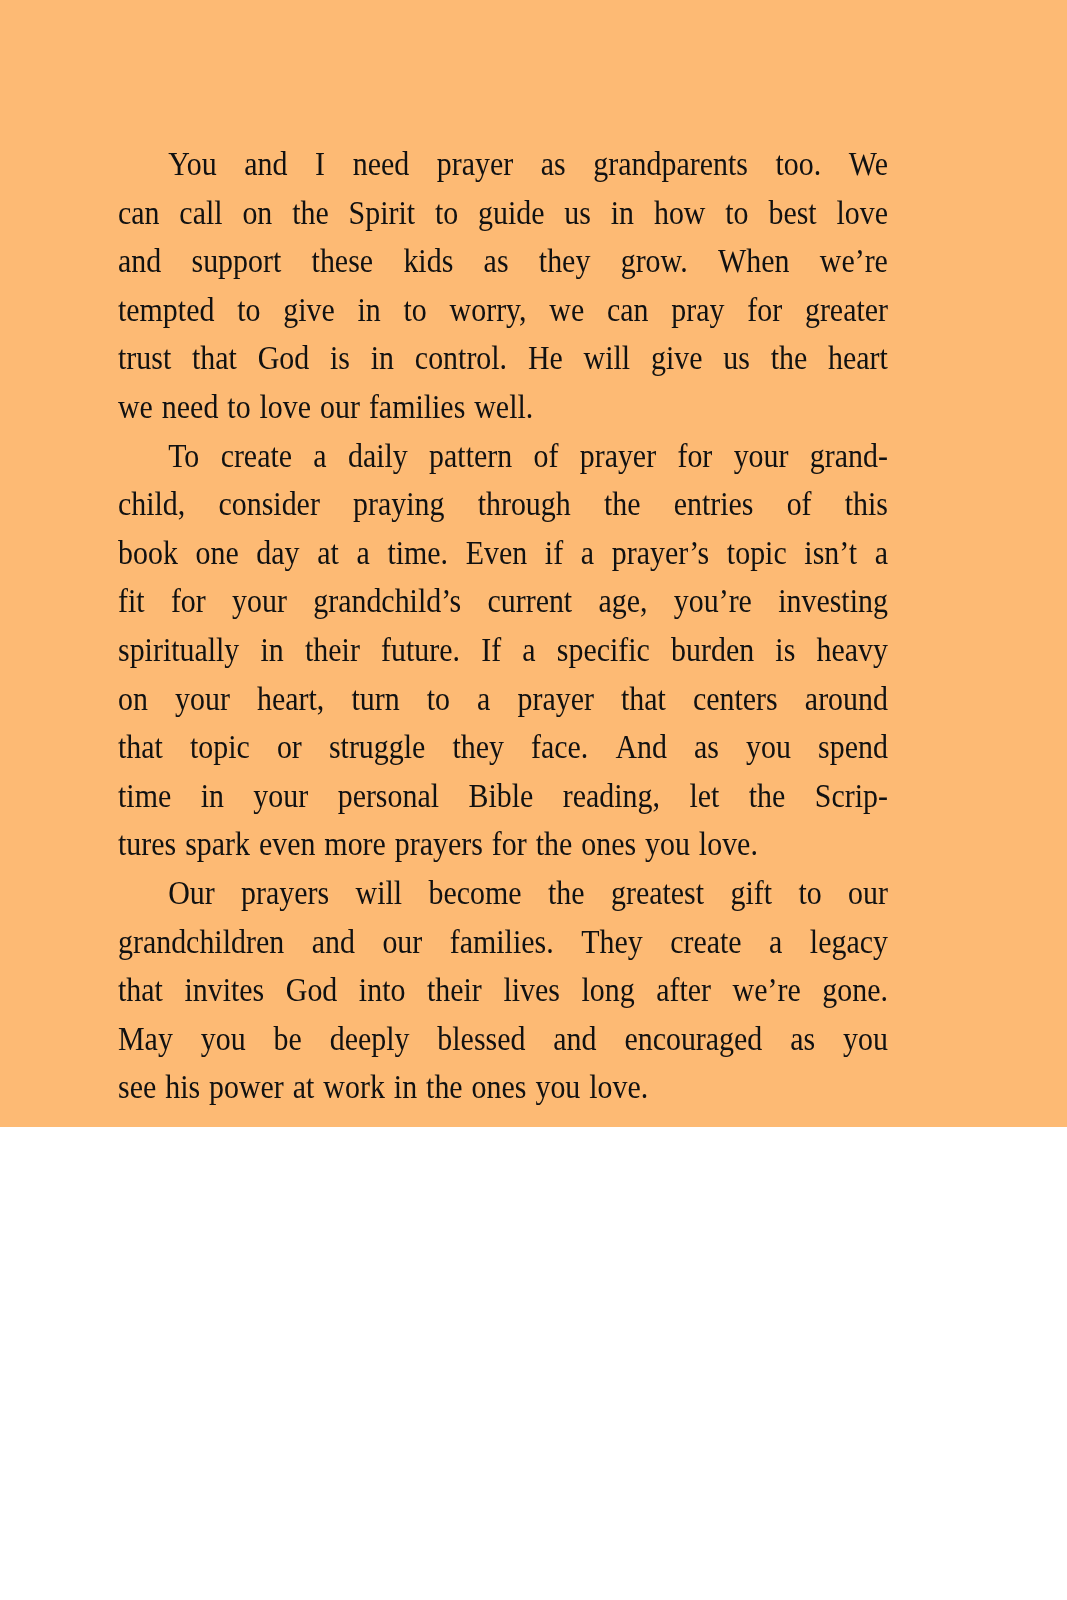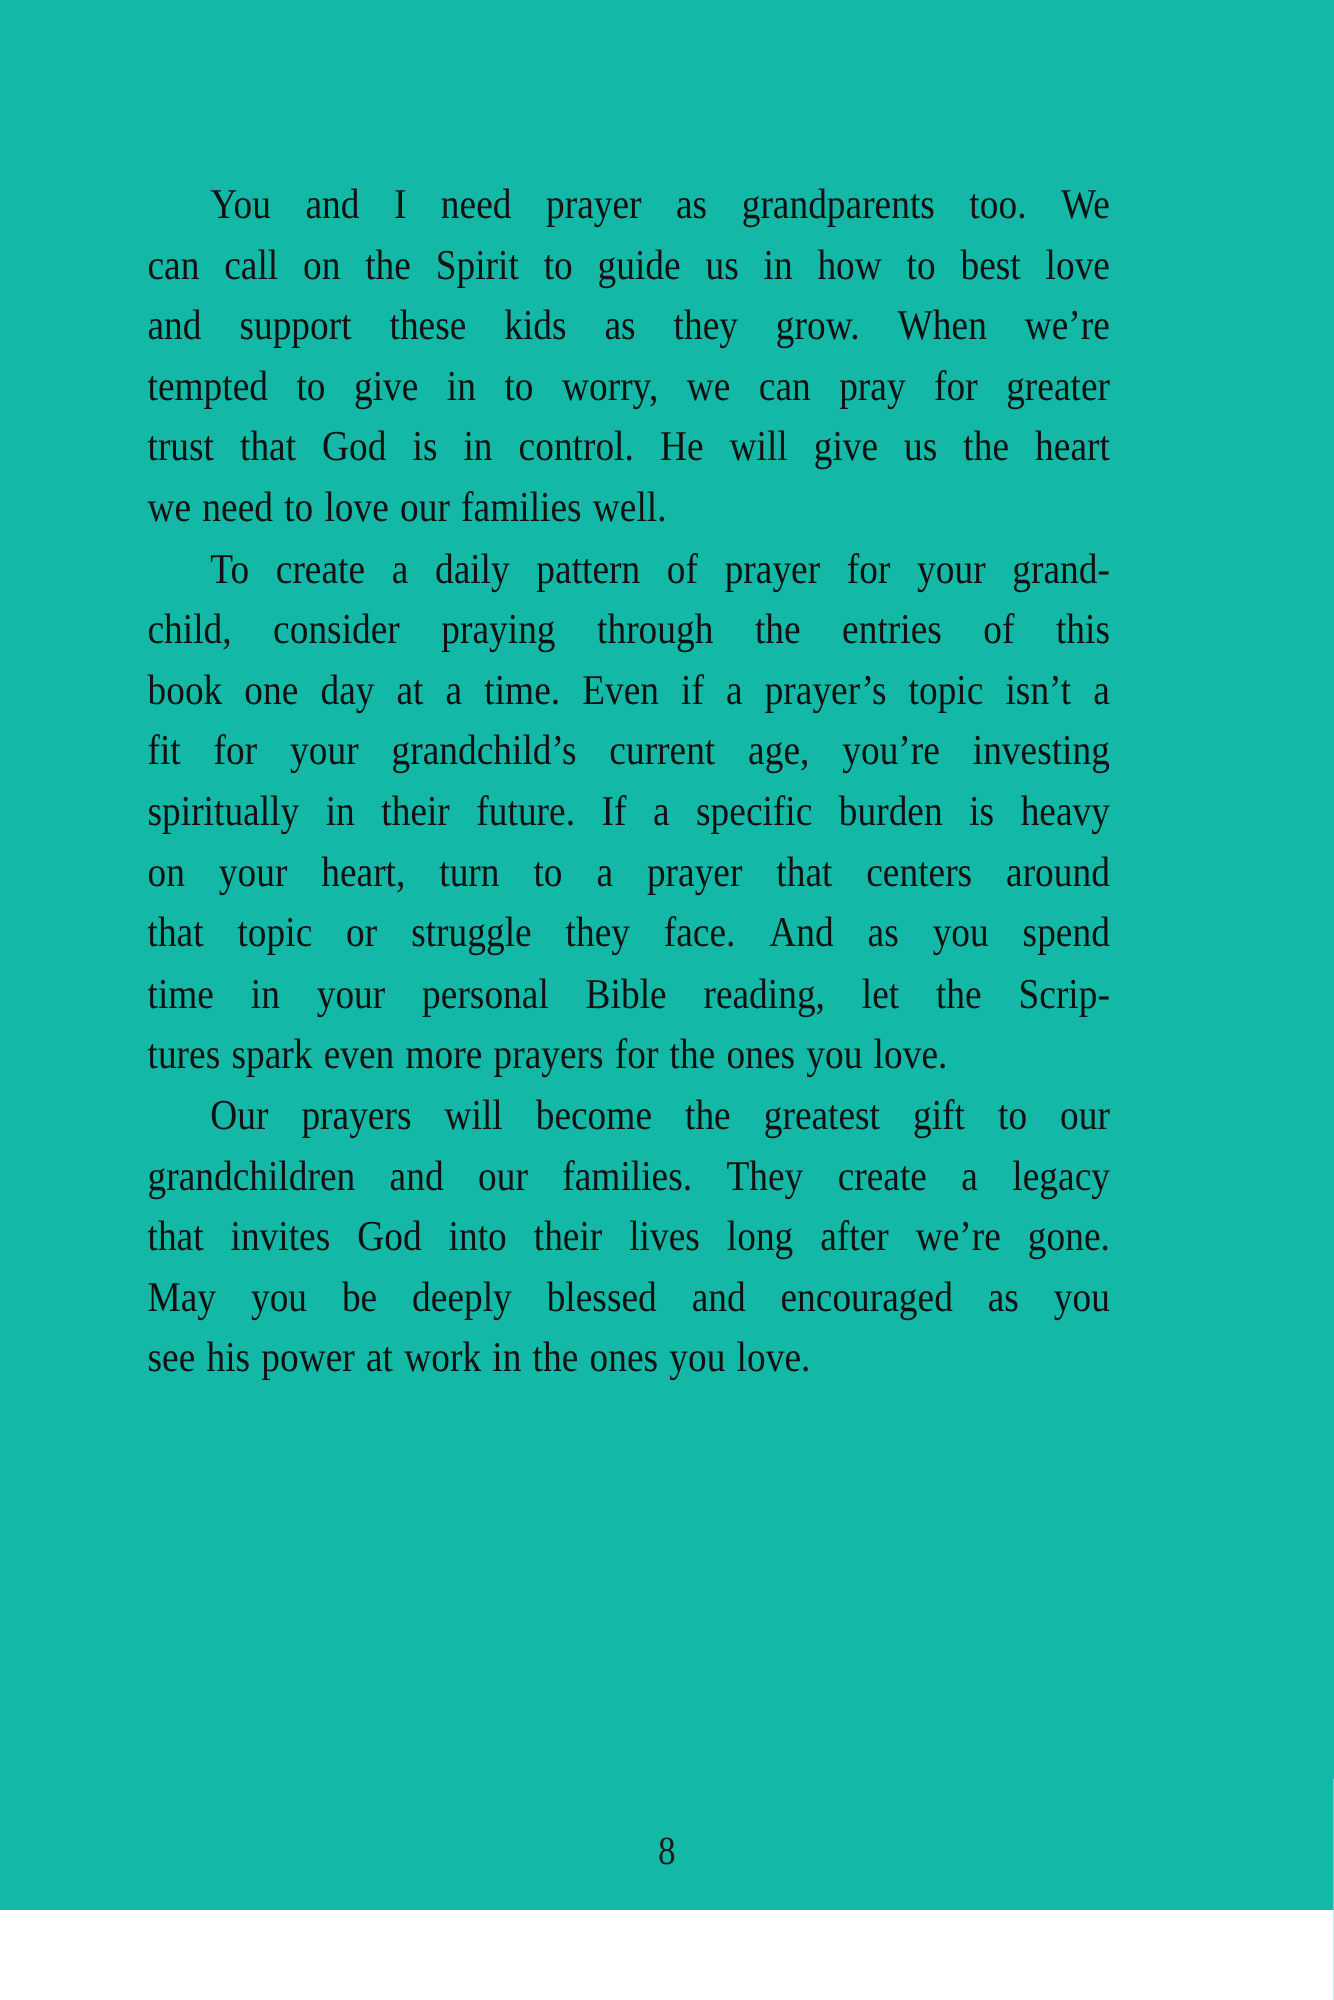--- a/index.html
+++ b/index.html
@@ -8,22 +8,22 @@
     background: #ffffff;
   }
 
   body {
     font-family: "Liberation Serif", "DejaVu Serif", serif;
   }
 
   #page {
     position: relative;
     width: 1067px;
-    height: 1528px;
-    background: #14b8a6;
+    height: 1127px;
+    background: #fdba74;
     overflow: hidden;
     margin: 0 auto;
   }
 
   
   #text-block {
     position: absolute;
     left: 118px;
     top: 140px;
     width: 770px;

